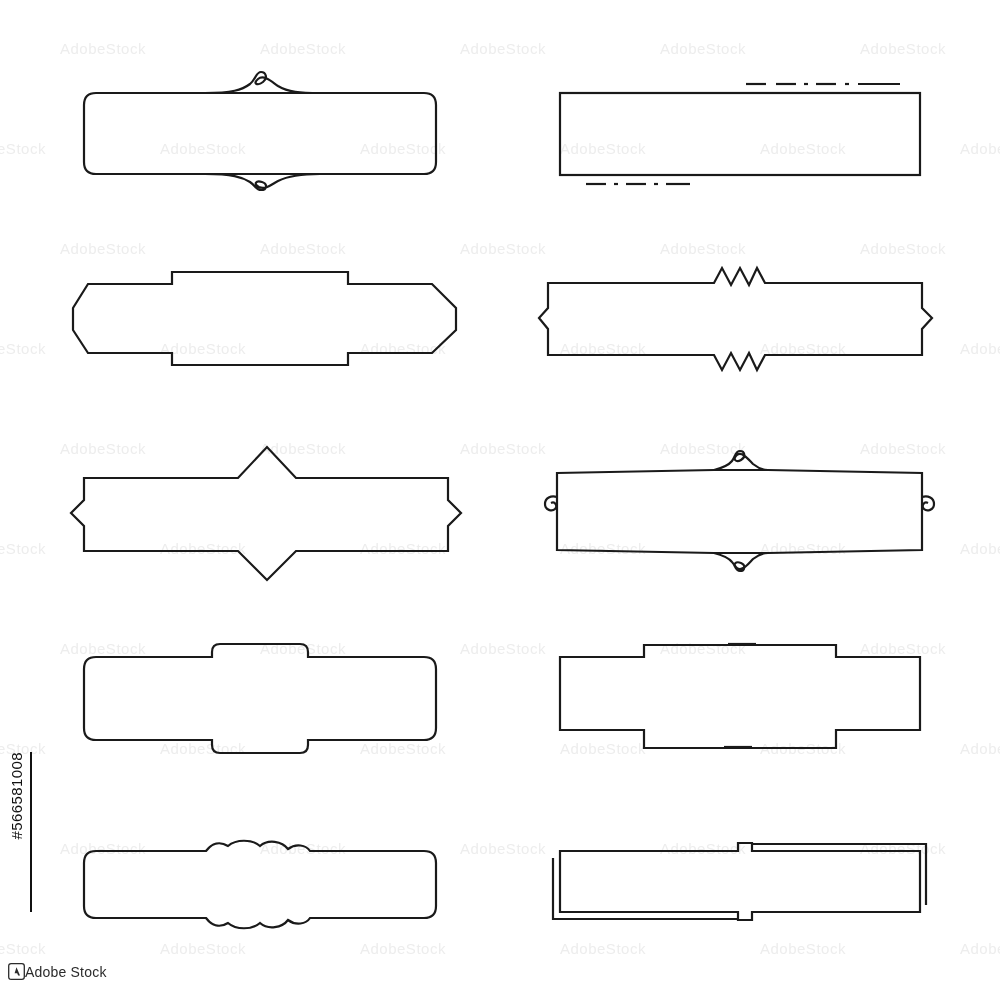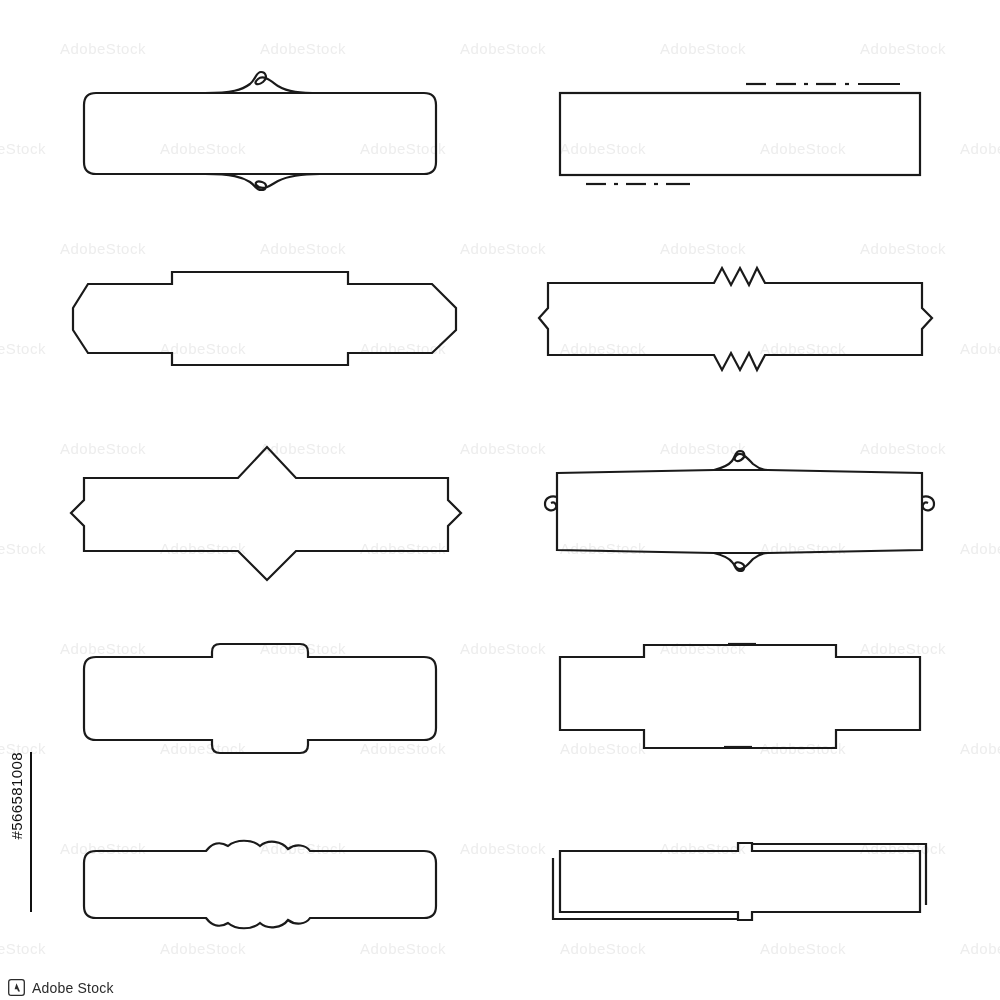--- a/index.html
+++ b/index.html
@@ -86,24 +86,23 @@
     top: 0px;
     width: 1.5px;
     height: 160px;
     background: #111111;
   }
 
   
   .logo-lockup {
     position: absolute;
     left: 8px;
-    bottom: 4px;
+    bottom: 20px;
     display: flex;
     align-items: center;
-    gap: 7px;
   }
   .logo-mark {
     width: 17px;
     height: 17px;
     position: relative;
   }
   .logo-text {
     font-size: 14px;
     color: #2b2b2b;
     letter-spacing: 0.2px;

